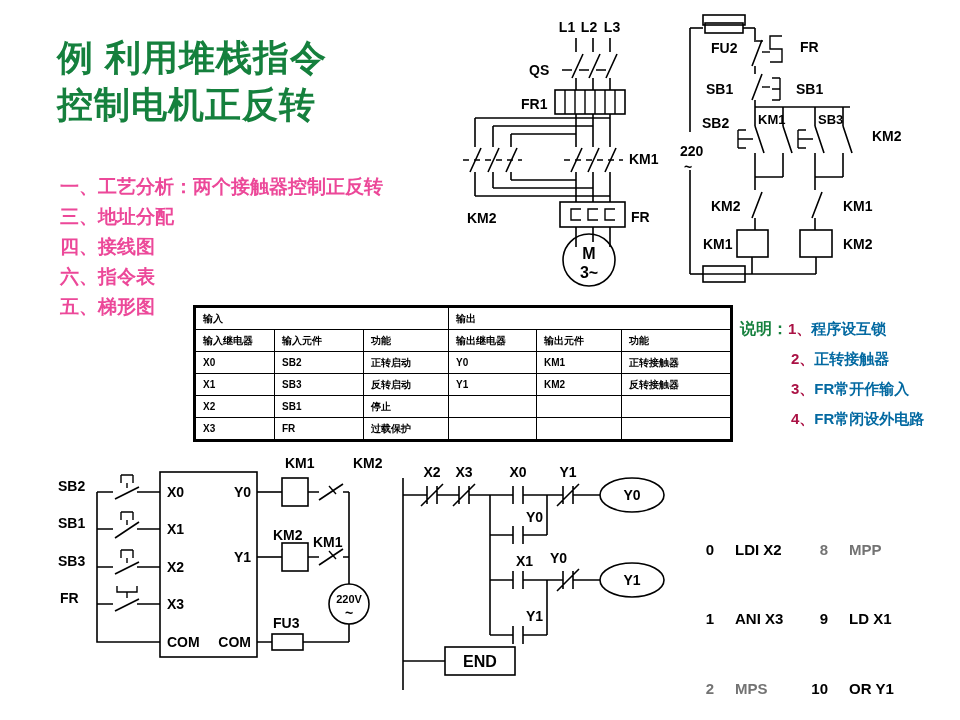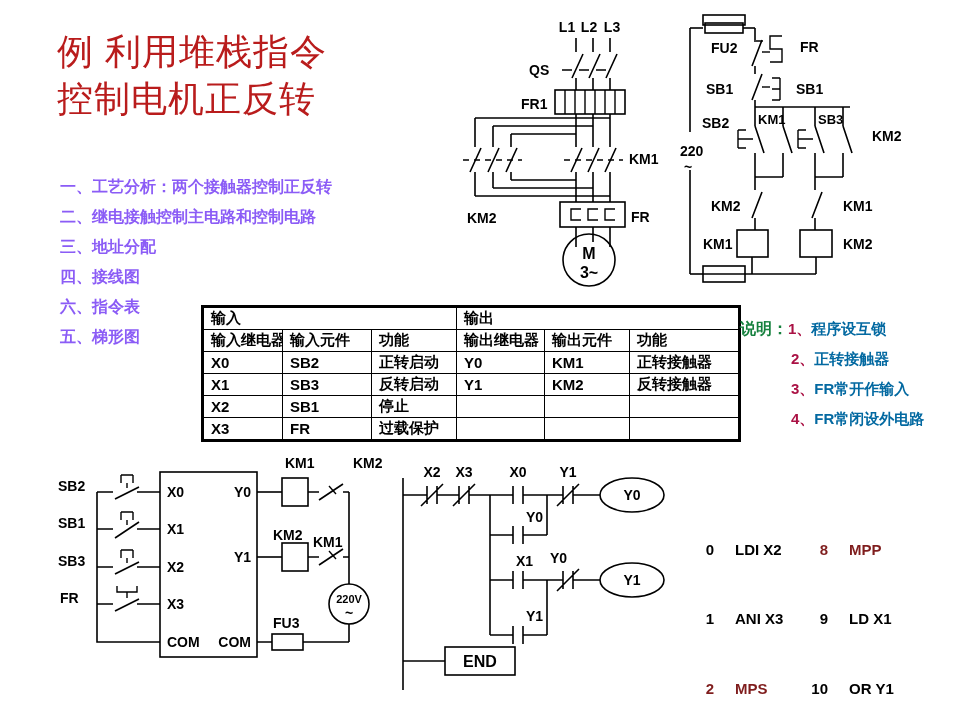--- a/index.html
+++ b/index.html
@@ -1,41 +1,41 @@
 <!DOCTYPE html>
 <html><head>
 <meta charset="utf-8">
 <style>
   html,body{margin:0;padding:0;background:#fff;}
   .slide{position:relative;width:960px;height:720px;background:#ffffff;overflow:hidden;
          font-family:"Liberation Sans","DejaVu Sans",sans-serif;}
   .abs{position:absolute;}
   
-  .title{left:57px;top:28px;color:#b91c1c;font-size:36px;font-weight:normal;line-height:47px;letter-spacing:1px;}
-  
-  .outline{left:60px;top:172px;color:#8b5cf6;font-size:16px;font-weight:bold;line-height:30px;}
+  .title{left:57px;top:34px;color:#15803d;font-size:36px;font-weight:bold;line-height:47px;letter-spacing:1px;}
+  
+  .outline{left:60px;top:172px;color:#ec4899;font-size:19px;font-weight:bold;line-height:30px;}
   
   table.io{position:absolute;left:193px;top:305px;width:537px;border-collapse:collapse;table-layout:fixed;
-           border:3px solid #000;font-size:15px;font-weight:bold;color:#000;margin-left:8px;}
+           border:3px solid #000;font-size:10px;font-weight:bold;color:#000;}
   table.io td{border:1px solid #000;height:21px;padding:0 0 0 7px;vertical-align:middle;white-space:nowrap;overflow:hidden;}
   
   .notes{left:740px;top:314px;width:225px;font-size:15px;font-weight:bold;line-height:30px;}
   .note-label{color:#15803d;font-size:16px;}
   .note-num{color:#aa1144;}
   .note-text{color:#0369a1;}
   .note-indent{padding-left:51px;}
   
   .ins-col{top:491px;font-size:15px;font-weight:bold;color:#000;line-height:23.3px;white-space:pre;}
   .ins-col1{left:700px;}
   .ins-col2{left:808px;}
   .ins-row .n{display:inline-block;text-align:right;}
   .ins-col1 .n{width:14px;}
   .ins-col2 .n{width:20px;}
   .ins-row .op{margin-left:21px;}
-  .ins-row.red{color:#7f1d1d;}
+  .ins-row.red{color:#737373;}
   
   svg{display:block;}
   .wire{stroke:#000;stroke-width:1.6;fill:none;}
   .wire2{stroke:#000;stroke-width:1.4;fill:none;}
   .dash{stroke:#000;stroke-width:1.3;fill:none;stroke-dasharray:6 5;}
   .lbl{font-family:"Liberation Sans","DejaVu Sans",sans-serif;font-size:14px;font-weight:bold;fill:#000;}
   .lbl13{font-family:"Liberation Sans","DejaVu Sans",sans-serif;font-size:13px;font-weight:bold;fill:#000;}
   .lbl11{font-family:"Liberation Sans","DejaVu Sans",sans-serif;font-size:11px;font-weight:bold;fill:#000;}
   .lbl16{font-family:"Liberation Sans","DejaVu Sans",sans-serif;font-size:16px;font-weight:bold;fill:#000;}
 </style>
@@ -44,21 +44,20 @@
 
 <div class="slide">
 
   <div class="abs title">
     <div>例 利用堆栈指令</div>
     <div>控制电机正反转</div>
   </div>
 
   <div class="abs outline">
     <div>一、工艺分析：两个接触器控制正反转</div>
-    <div>二、继电接触控制主电路和控制电路</div>
     <div>三、地址分配</div>
     <div>四、接线图</div>
     <div>六、指令表</div>
     <div>五、梯形图</div>
   </div>
 
   <svg class="abs" style="left:455px;top:12px" width="235" height="285" viewBox="0 0 235 285">
     <text class="lbl" x="112" y="20" text-anchor="middle">L1</text>
     <text class="lbl" x="134" y="20" text-anchor="middle">L2</text>
     <text class="lbl" x="157" y="20" text-anchor="middle">L3</text>

